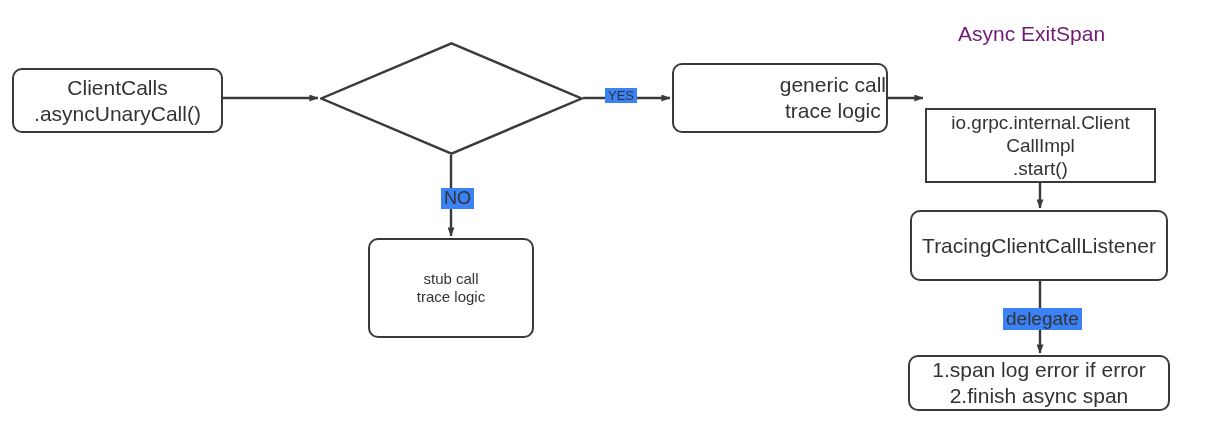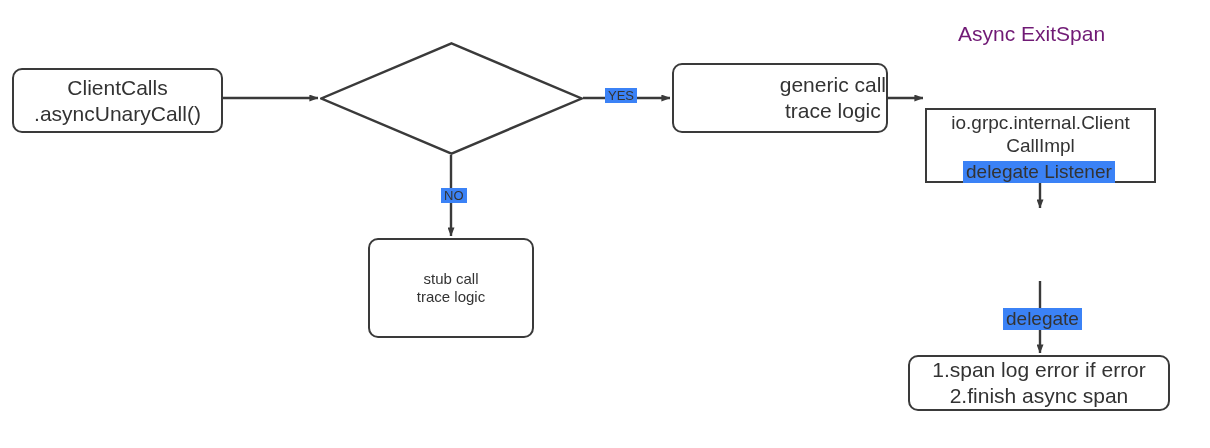--- a/index.html
+++ b/index.html
@@ -76,21 +76,21 @@
 
   
   .edge-label {
     position: absolute;
     color: #333333;
     background: #3b82f6;
     padding: 0 3px;
     white-space: nowrap;
   }
   #label-yes { left: 605px; top: 88px;  font-size: 13px; }
-  #label-no  { left: 441px; top: 188px; font-size: 13px; }
+  #label-no  { left: 441px; top: 188px; font-size: 18px; }
   #label-delegate-listener { left: 963px; top: 161px; font-size: 19px; }
   #label-onclose           { left: 1003px; top: 308px; font-size: 19px; }
 
   
   #label-async-exitspan {
     position: absolute;
     left: 958px;
     top: 22px;
     font-size: 21px;
     color: #701a75;
@@ -144,24 +144,26 @@
     <span class="nlabel">io.grpc.internal.Client
 CallImpl
 .start()</span>
   </div>
 
   <div class="node rounded" id="node-stub-call">
     <span class="nlabel">stub call
 trace logic</span>
   </div>
 
+  <div class="node rounded" id="node-tracing-listener">
+    <span class="nlabel">TracingClientCallListener</span>
+  </div>
 
   <div class="node rounded" id="node-finish-span">
     <span class="nlabel">1.span log error if error
 2.finish async span</span>
   </div>
 
   <div class="edge-label" id="label-yes">YES</div>
   <div class="edge-label" id="label-no">NO</div>
-  <div class="edge-label" id="label-delegate-listener">delegate Listener</div>
   <div class="edge-label" id="label-onclose">delegate</div>
 
 </div>
 
 </body></html>

